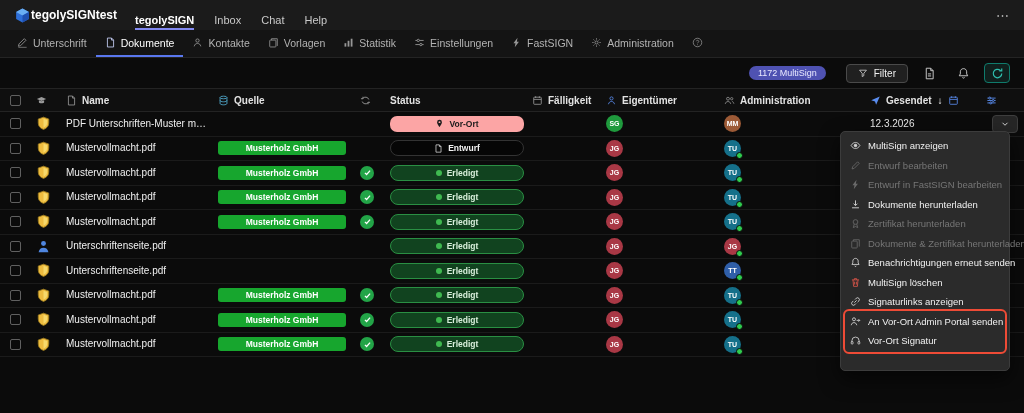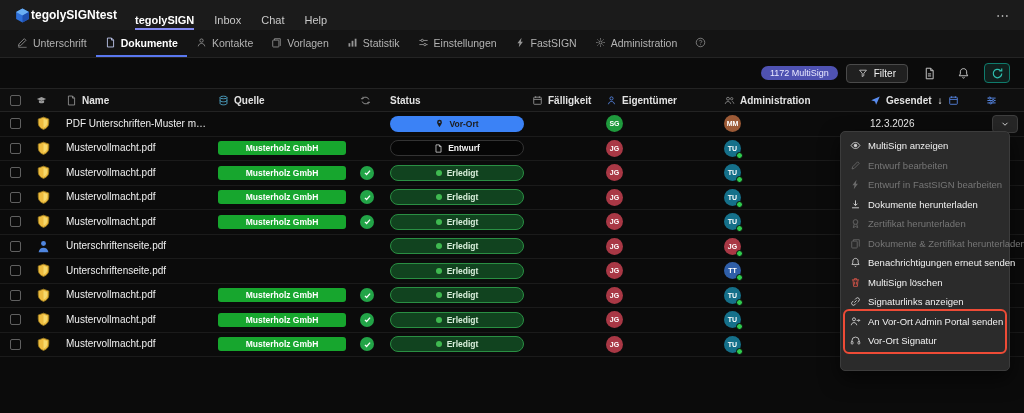--- a/index.html
+++ b/index.html
@@ -13,27 +13,27 @@
   .app-title{font-size:12px;font-weight:bold;color:#fff;margin-right:18px;white-space:nowrap;}
   .topnav{display:flex;gap:20px;height:100%;align-items:stretch;}
   .topnav .item{font-size:11px;color:#c9c9c9;display:flex;align-items:center;border-bottom:2px solid transparent;padding-top:11px;cursor:pointer;}
   .topnav .item.active{color:#fff;font-weight:bold;border-bottom-color:#8289f1;}
   .spacer{flex:1;}
   .overflow{color:#cfcfcf;font-size:13px;letter-spacing:1px;cursor:pointer;}
   
   .tabbar{height:28px;background:#141414;border-bottom:1px solid #242424;display:flex;align-items:stretch;padding:0 8px;}
   .tab{display:flex;align-items:center;gap:5px;font-size:10.5px;color:#b3b3b3;padding:0 9px;border-bottom:2px solid transparent;cursor:pointer;}
   .tab .ic{width:11px;height:11px;color:#969696;}
-  .tab.active{color:#fff;border-bottom-color:#5a78f0;font-weight:bold;}
+  .tab.active{color:#fff;border-bottom-color:#5a78f0;}
   .tab.active .ic{color:#cdd7ff;}
   
   .toolbar{height:30px;display:flex;align-items:center;justify-content:flex-end;gap:8px;padding:0 14px;}
   .badge{background:#4f52b2;color:#e9e9ff;font-size:9px;padding:2px 9px;border-radius:9px;white-space:nowrap;cursor:pointer;}
   .filter-btn{display:flex;align-items:center;gap:6px;background:#202020;border:1px solid #4a4a4a;color:#f0f0f0;
-    font-size:10px;padding:3px 11px;border-radius:4px;font-family:inherit;cursor:pointer;}
+    font-size:10px;padding:3px 11px;border-radius:4px;font-family:inherit;cursor:pointer;margin-left:12px;}
   .filter-btn .ic{width:10px;height:10px;color:#dcdcdc;}
   .icon-btn{width:26px;height:20px;display:flex;align-items:center;justify-content:center;background:transparent;border:none;color:#c9c9c9;cursor:pointer;}
   .icon-btn .ic{width:13px;height:13px;}
   .icon-btn.refresh{border:1px solid #0f7b6c;border-radius:4px;background:#10201d;color:#2fbfae;}
   
   .thead,.row{display:grid;grid-template-columns:26px 30px 152px 142px 30px 142px 74px 118px 146px 116px 1fr;align-items:center;padding-left:10px;}
   .thead{height:24px;border-top:1px solid #232323;border-bottom:1px solid #232323;background:#0f0f0f;
     font-size:10px;font-weight:bold;color:#e2e2e2;}
   .th{display:flex;align-items:center;gap:5px;white-space:nowrap;cursor:default;}
   .th .ic{width:11px;height:11px;}
@@ -46,21 +46,21 @@
   .ic svg{width:100%;height:100%;display:block;}
   .ic.type{width:15px;height:15px;}
   .cell.name{color:#f0f0f0;white-space:nowrap;overflow:hidden;text-overflow:ellipsis;display:block;line-height:24.5px;padding-right:10px;}
   .src-badge{width:128px;height:14px;background:#17a62e;border-radius:3px;color:#fff;font-size:8.5px;font-weight:bold;
     display:flex;align-items:center;justify-content:center;white-space:nowrap;}
   .check{width:14px;height:14px;border-radius:50%;background:#22a447;display:inline-flex;align-items:center;justify-content:center;}
   .check svg{width:9px;height:9px;}
   .pill{width:134px;height:16px;border-radius:9px;display:flex;align-items:center;justify-content:center;gap:5px;
     font-size:8.5px;font-weight:bold;white-space:nowrap;}
   .pill .ic{width:9px;height:9px;}
-  .pill.vorort{background:#3b82f6;color:#1c1c1c;}
+  .pill.vorort{background:#fca5a5;color:#1c1c1c;border-radius:7px;}
   .pill.entwurf{background:#060606;border:1px solid #333;color:#f2f2f2;}
   .pill.erledigt{background:#11431f;border:1px solid #2a8f43;color:#d8efdb;}
   .dot{width:6px;height:6px;border-radius:50%;background:#3fb950;display:inline-block;}
   .avatar{width:17px;height:17px;border-radius:50%;display:inline-flex;align-items:center;justify-content:center;
     font-size:7px;font-weight:bold;color:#fff;position:relative;flex:none;}
   .presence{position:absolute;right:-2px;bottom:-2px;width:7px;height:7px;border-radius:50%;background:#2fcc4e;border:1.5px solid #0b0b0b;}
   .cell.sent{font-size:10px;color:#eaeaea;text-align:center;}
   .cell.actions{justify-content:center;}
   .chev-btn{width:26px;height:18px;border-radius:4px;background:#262626;border:1px solid #3e3e3e;color:#d2d2d2;
     display:flex;align-items:center;justify-content:center;cursor:pointer;}

